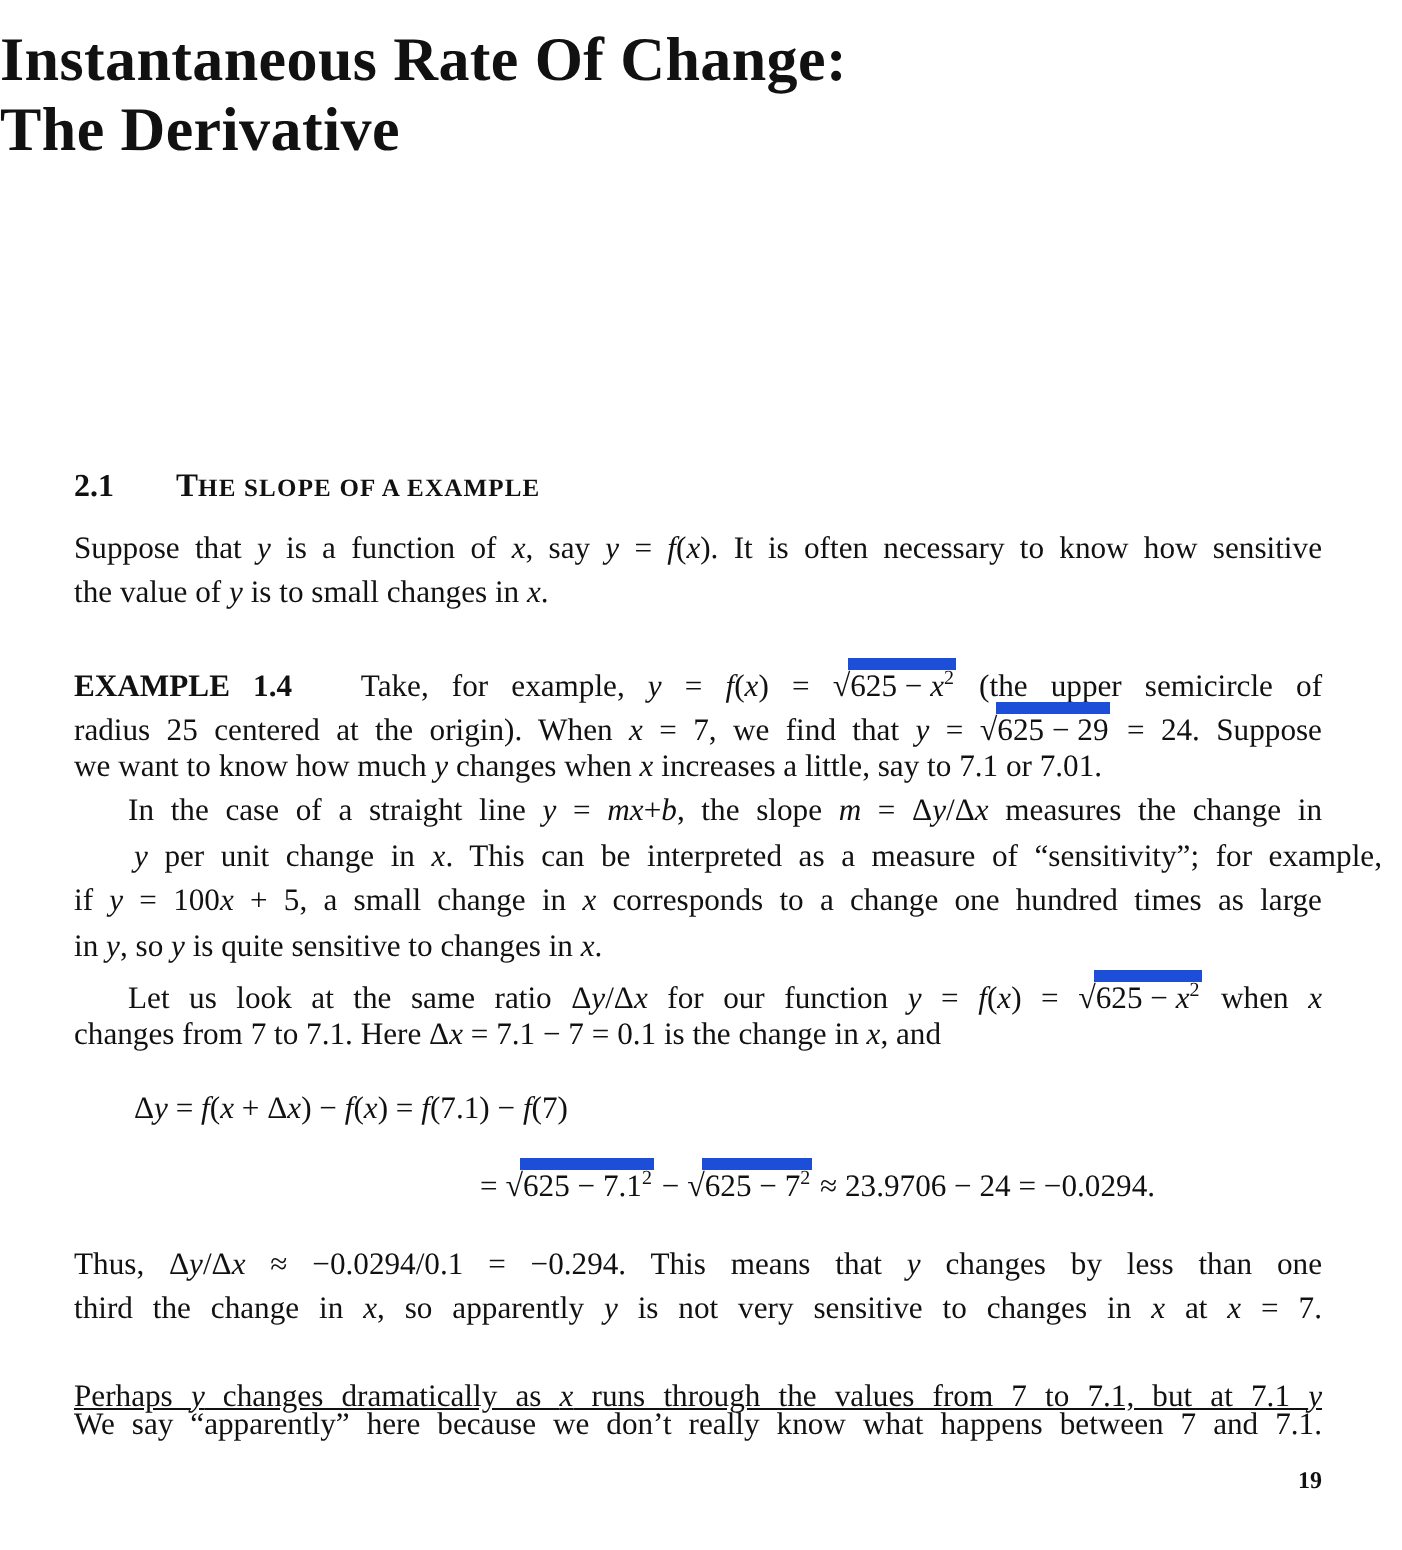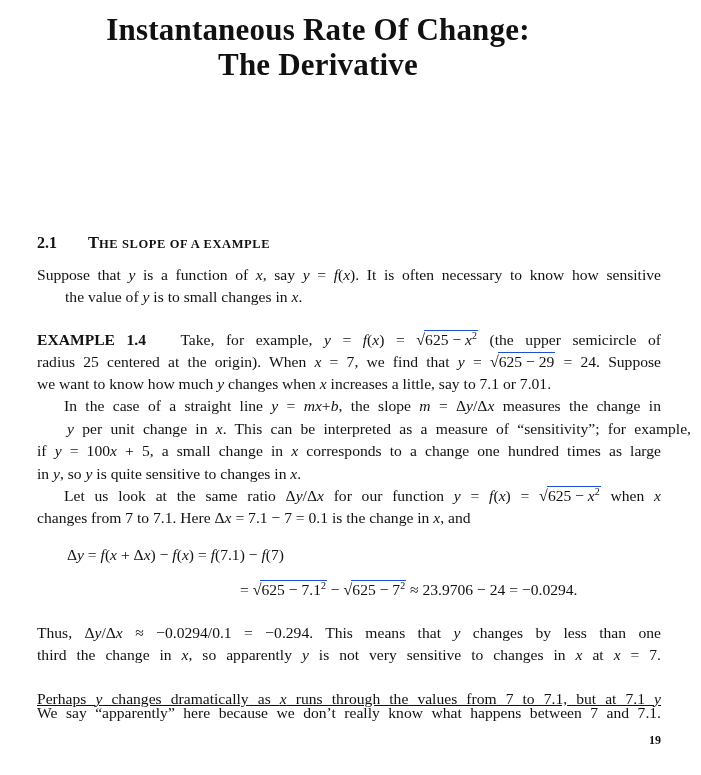--- a/index.html
+++ b/index.html
@@ -12,21 +12,20 @@
       height: 775px;
       position: relative;
       overflow: hidden;
       font-family: "Liberation Serif", "DejaVu Serif", serif;
       color: #111111;
     }
     .title {
       position: absolute;
       left: 0;
       width: 636px;
-      text-align: center;
       font-weight: bold;
       font-size: 31px;
       line-height: 36px;
       letter-spacing: 0.2px;
     }
     .title.l1 { top: 12px; }
     .title.l2 { top: 47px; }
 
     .section {
       position: absolute;
@@ -51,21 +50,21 @@
       text-align: justify;
       text-align-last: justify;
     }
     .line.last { text-align-last: left; }
     .line.indent { padding-left: 27px; width: 597px; }
 
     .m { font-style: italic; }
     .b { font-weight: bold; }
     .sqrt {
       display: inline-block;
-      border-top: 1px solid #1d4ed8;
+      border-top: 6px solid #1d4ed8;
       line-height: 17px;
       padding: 0 1px;
       margin-left: 0;
     }
     .rad { font-size: 16px; margin-right: -1px; }
     sup { font-size: 10px; line-height: 0; vertical-align: 6px; }
 
     .eq {
       position: absolute;
       font-size: 15.6px;
@@ -87,21 +86,21 @@
 <body>
 
 <div class="title l1">Instantaneous Rate Of Change:</div>
 <div class="title l2">The Derivative</div>
 
 <div class="section">
   <span class="num">2.1</span><span class="sc-big">T</span><span class="sc">HE SLOPE OF A EXAMPLE</span>
 </div>
 
 <div class="line" style="top:264px;">Suppose that <span class="m">y</span> is a function of <span class="m">x</span>, say <span class="m">y</span> = <span class="m">f</span>(<span class="m">x</span>). It is often necessary to know how sensitive</div>
-<div class="line last" style="top:286px;margin-left:28px;">the value of <span class="m">y</span> is to small changes in <span class="m">x</span>.</div>
+<div class="line last" style="top:286px;">the value of <span class="m">y</span> is to small changes in <span class="m">x</span>.</div>
 
 <div class="line" style="top:329px;"><span class="b">EXAMPLE 1.4</span>&nbsp;&nbsp; Take, for example, <span class="m">y</span> = <span class="m">f</span>(<span class="m">x</span>) = <span class="rad">√</span><span class="sqrt">625 − <span class="m">x</span><sup>2</sup></span> (the upper semicircle of</div>
 <div class="line" style="top:351px;">radius 25 centered at the origin). When <span class="m">x</span> = 7, we find that <span class="m">y</span> = <span class="rad">√</span><span class="sqrt">625 − 29</span> = 24. Suppose</div>
 <div class="line last" style="top:373px;">we want to know how much <span class="m">y</span> changes when <span class="m">x</span> increases a little, say to 7.1 or 7.01.</div>
 <div class="line indent" style="top:395px;">In the case of a straight line <span class="m">y</span> = <span class="m">mx</span>+<span class="m">b</span>, the slope <span class="m">m</span> = Δ<span class="m">y</span>/Δ<span class="m">x</span> measures the change in</div>
 <div class="line" style="top:418px;margin-left:30px;"><span class="m">y</span> per unit change in <span class="m">x</span>. This can be interpreted as a measure of “sensitivity”; for example,</div>
 <div class="line" style="top:440px;">if <span class="m">y</span> = 100<span class="m">x</span> + 5, a small change in <span class="m">x</span> corresponds to a change one hundred times as large</div>
 <div class="line last" style="top:463px;">in <span class="m">y</span>, so <span class="m">y</span> is quite sensitive to changes in <span class="m">x</span>.</div>
 <div class="line indent" style="top:485px;">Let us look at the same ratio Δ<span class="m">y</span>/Δ<span class="m">x</span> for our function <span class="m">y</span> = <span class="m">f</span>(<span class="m">x</span>) = <span class="rad">√</span><span class="sqrt">625 − <span class="m">x</span><sup>2</sup></span> when <span class="m">x</span></div>
 <div class="line last" style="top:507px;">changes from 7 to 7.1. Here Δ<span class="m">x</span> = 7.1 − 7 = 0.1 is the change in <span class="m">x</span>, and</div>

